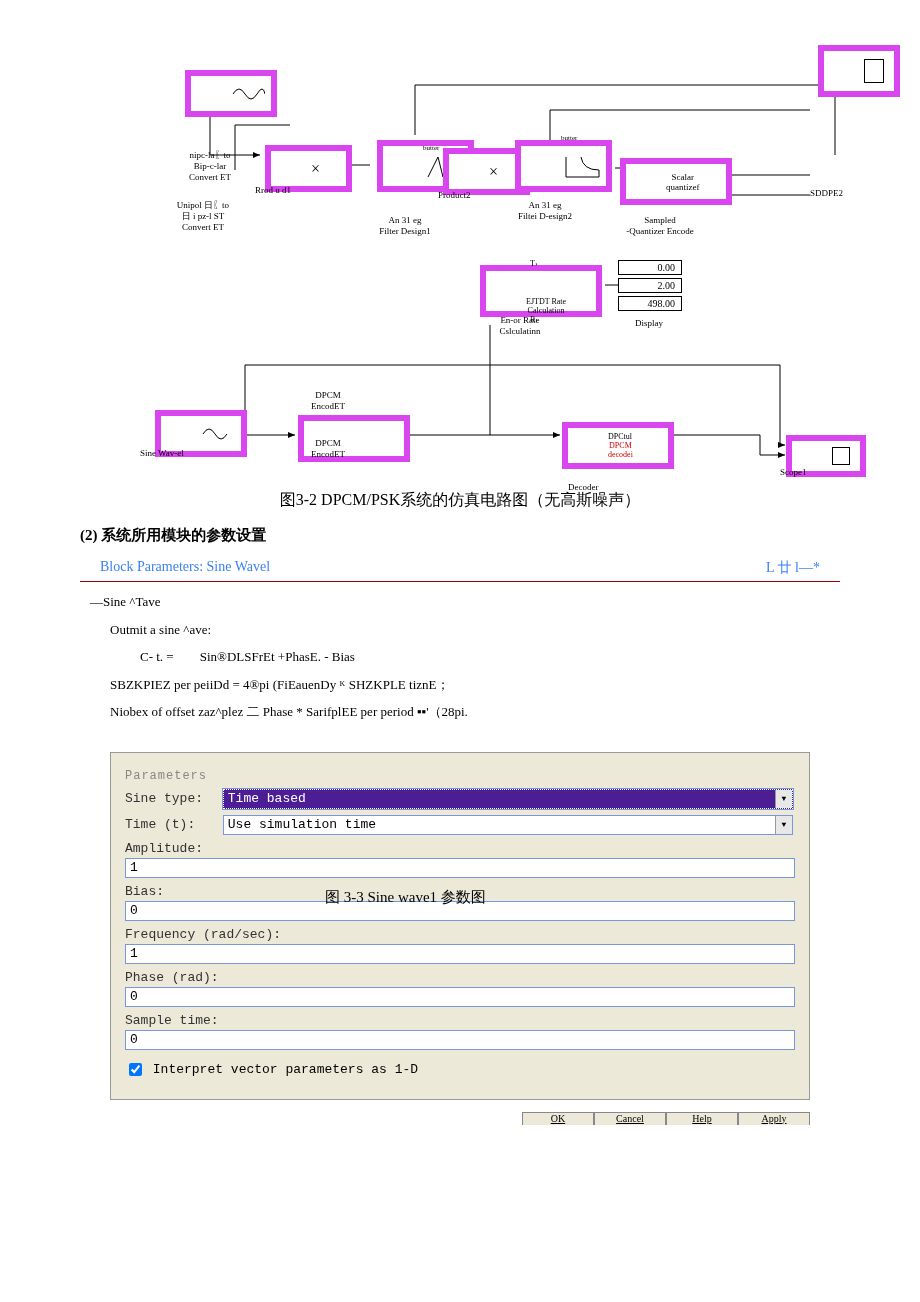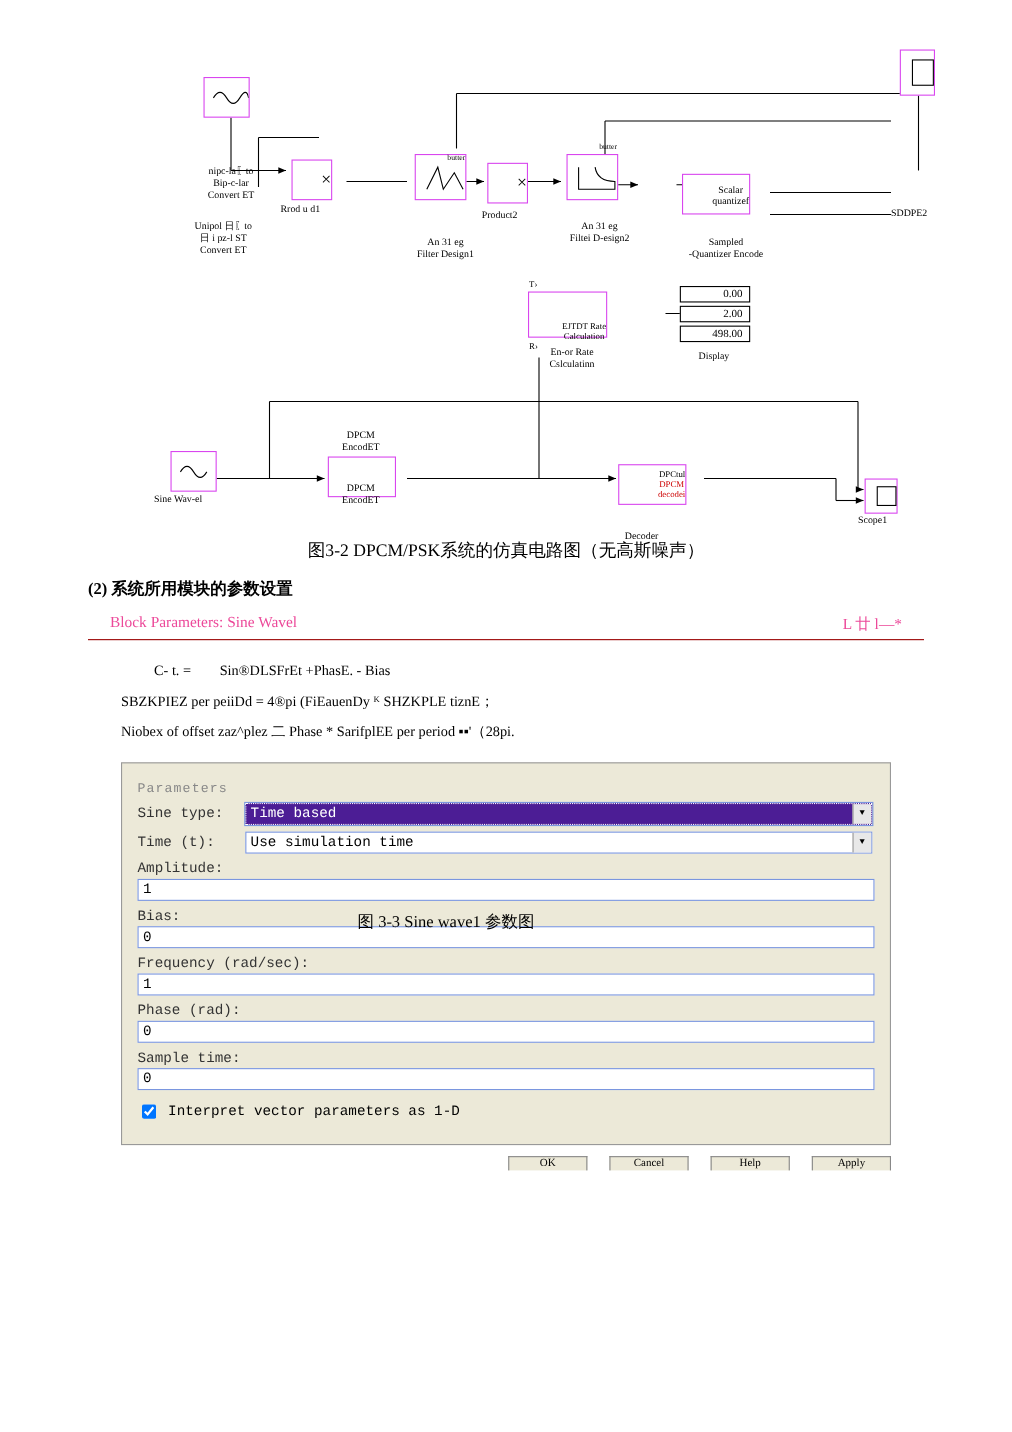--- a/index.html
+++ b/index.html
@@ -11,28 +11,29 @@
     width: 920px;
     box-sizing: border-box;
   }
   .diagram-area {
     position: relative;
     height: 440px;
     margin-bottom: 10px;
   }
   .block {
     position: absolute;
-    border: 1px solid #d946ef;
+    border: 6px solid #d946ef;
     background: #fff;
     font-size: 9px;
     text-align: center;
     display: flex;
     flex-direction: column;
     justify-content: center;
-    align-items: flex-end;
+    align-items: flex-start;
+    padding-left: 40px;
   }
   .block-label {
     position: absolute;
     font-size: 9px;
     text-align: center;
     line-height: 1.2;
     font-family: Liberation Serif, serif;
   }
   .display-box {
     position: absolute;
@@ -53,30 +54,30 @@
     font-size: 15px;
     font-weight: bold;
     margin: 10px 0;
   }
   .param-title-row {
     display: flex;
     justify-content: space-between;
     border-bottom: 1px solid #900;
     padding: 4px 20px;
     font-size: 14px;
-    color: #ec4899;
+    color: #3b82f6;
   }
   .desc-block {
     padding: 10px 30px;
     font-size: 13px;
     line-height: 1.5;
   }
   .desc-block p { margin: 8px 0; }
   .params-panel {
-    margin: 0 30px;
+    margin: 12px 30px;
     border: 1px solid #999;
     background: #ece9d8;
     padding: 16px 14px 20px 14px;
     font-family: "Courier New", monospace;
     font-size: 13px;
   }
   .fieldset-label {
     font-size: 12px;
     color: #888;
     margin-bottom: 6px;
@@ -139,21 +140,21 @@
   }
   .checkbox-row input { vertical-align: middle; }
   .fig-caption-inline {
     position: absolute;
     font-size: 15px;
   }
   .button-row {
     margin: 10px 30px 0 30px;
     display: flex;
     justify-content: flex-end;
-    gap: 20px;
+    text-decoration: underline;
   }
   .btn-stub {
     border: 1px solid #888;
     border-bottom: none;
     background: #ece9d8;
     width: 70px;
     height: 12px;
     font-size: 10px;
     text-align: center;
     overflow: hidden;
@@ -302,20 +303,22 @@
 <div class="caption"><span>图3-2 DPCM/PSK系统的仿真电路图（无高斯噪声）</span></div>
 
 <div class="section-heading"><span>(2) 系统所用模块的参数设置</span></div>
 
 <div class="param-title-row">
   <span>Block Parameters: Sine Wavel</span>
   <span>L 廿 l—*</span>
 </div>
 
 <div class="desc-block">
+  <div style="margin-left:-20px;">—Sine ^Tave</div>
+  <p>Outmit a sine ^ave:</p>
   <p style="margin-left:30px; white-space:pre;">C- t. =        Sin®DLSFrEt +PhasE. - Bias</p>
   <p>SBZKPIEZ per peiiDd = 4®pi (FiEauenDy ᴷ SHZKPLE tiznE；</p>
   <p>Niobex of offset zaz^plez 二 Phase * SarifplEE per period ▪▪'（28pi.</p>
 </div>
 
 <div class="params-panel" style="position:relative;">
   <div class="fieldset-label">Parameters</div>
 
   <div class="param-row">
     <span class="param-label">Sine type:</span>

